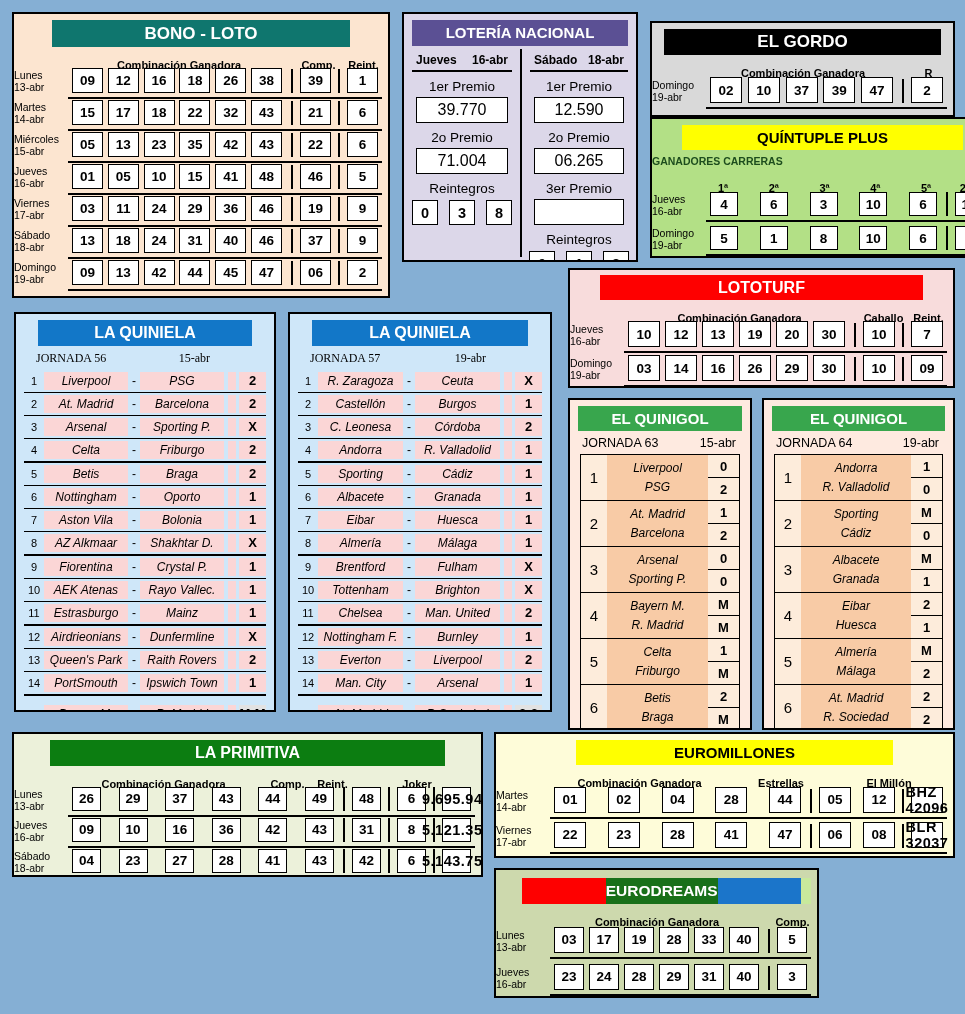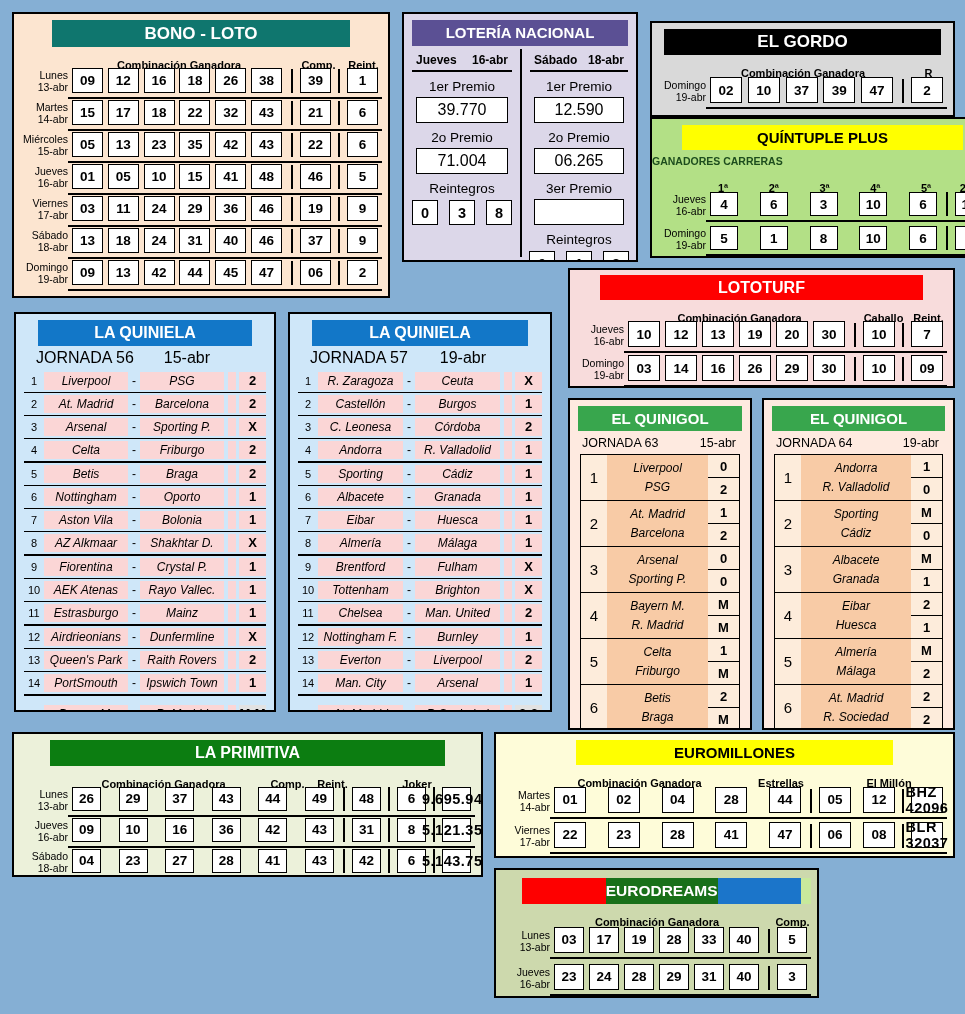--- a/index.html
+++ b/index.html
@@ -29,21 +29,21 @@
   #p-quin .hdr {margin:6px 30px 0;height:25px;line-height:25px;background:#ffff00;color:#000;font-size:15px;}
   #p-turf .hdr {margin:5px 30px 0;height:25px;line-height:25px;background:#fe0000;font-size:16px;}
   .q-hdr       {margin:6px 22px 0;height:26px;line-height:26px;background:#1277c8;font-size:16px;}
   .g-hdr       {margin:6px 8px 0; height:25px;line-height:25px;background:#38a64d;font-size:15px;}
   #p-prim .hdr {margin:6px 36px 0;height:26px;line-height:26px;background:#0c7d11;font-size:16px;}
   #p-euro .hdr {margin:6px 60px 0 80px;height:25px;line-height:25px;background:#ffff00;color:#000;font-size:15px;}
 
   
   .ch{display:flex;align-items:center;font-weight:bold;font-size:11px;margin-top:3px;height:16px;white-space:nowrap;}
   .nrow{display:flex;align-items:center;}
-  .dlabel{width:54px;font-size:10.5px;text-align:right;line-height:1.12;flex:0 0 54px;}
+  .dlabel{width:54px;font-size:10.5px;text-align:left;line-height:1.12;flex:0 0 54px;}
   .boxes{flex:1;display:flex;align-items:flex-end;justify-content:space-between;
          border-bottom:2px solid #000;padding:2px 4px 4px 4px;margin-right:6px;}
   .nob{border-bottom:none;padding-bottom:0;margin-right:6px;}
   .bxgroup{flex:1;display:flex;justify-content:space-between;align-items:center;margin-right:2px;}
   .g-center{justify-content:center;}
   .bx{background:#fff;border:1.5px solid #000;font-weight:bold;
       display:flex;align-items:center;justify-content:center;
       width:29px;height:23px;font-size:13.5px;flex:0 0 auto;}
   .sep{width:2px;height:24px;background:#000;margin:0 7px;flex:0 0 2px;}
   .hid{visibility:hidden;}
@@ -72,21 +72,21 @@
         border-bottom:2px solid #000;margin:0 8px;padding:2px 4px 3px;}
   .plabel{text-align:center;font-size:13.5px;margin-top:7px;}
   .pbox{background:#fff;border:1.5px solid #000;height:24px;margin:3px 12px 0;
         font-weight:normal;font-size:16px;text-align:center;line-height:24px;}
   .rrow{display:flex;justify-content:center;gap:11px;margin-top:4px;}
   .rbx{background:#fff;border:1.5px solid #000;width:24px;height:23px;
        font-weight:bold;font-size:14.5px;display:flex;align-items:center;justify-content:center;}
 
   
   .jrow{display:flex;justify-content:space-between;align-items:center;
-        margin:2px 24px 0 20px;font-size:16px;height:20px;white-space:nowrap;}
+        margin:2px 24px 0 20px;font-size:12px;height:20px;white-space:nowrap;font-family:Liberation Serif, serif;}
   .jrow .jdate{margin-right:40px;}
   .mrows{margin:2px 8px 0 8px;}
   .mrow{display:flex;align-items:center;height:22px;border-bottom:1.3px solid #000;}
   .mrows .mrow:nth-child(4),.mrows .mrow:nth-child(8),
   .mrows .mrow:nth-child(11),.mrows .mrow:nth-child(14){border-bottom-width:2.5px;}
   .mrow15{margin:6px 8px 0 8px;height:23px;border-bottom:2.5px solid #000;display:flex;align-items:center;}
   .mnum{width:20px;font-size:11px;text-align:center;flex:0 0 20px;}
   .tcell{flex:1;background:#fbd6d6;font-style:italic;font-size:12px;text-align:center;
          height:18px;line-height:18px;overflow:hidden;white-space:nowrap;}
   .mdash{width:12px;text-align:center;font-size:12px;flex:0 0 12px;}

